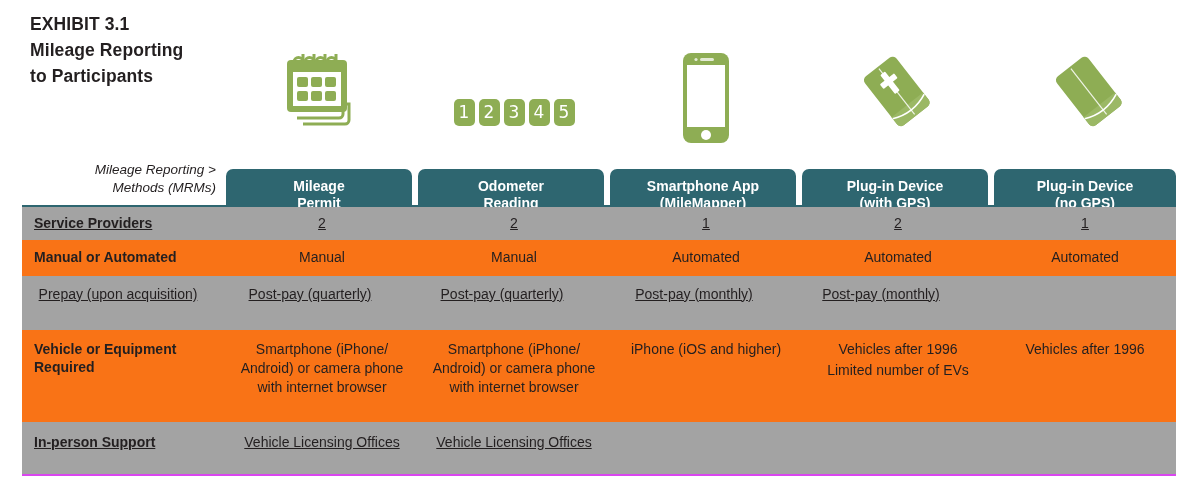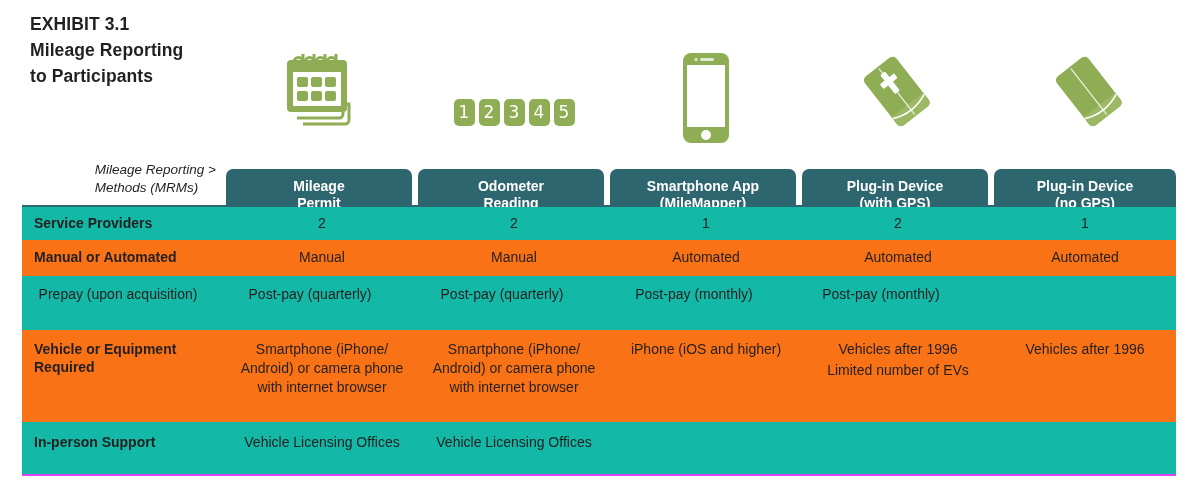--- a/index.html
+++ b/index.html
@@ -40,39 +40,39 @@
     font-family:"DejaVu Sans",sans-serif;
   }
 
   
   .table{position:absolute;left:22px;top:153px;width:1154px;}
 
   .thead{position:relative;height:52px;}
   .th-first{
     position:absolute;left:0;top:0;width:204px;height:52px;
     display:flex;align-items:center;justify-content:flex-end;
-    text-align:left;font-style:italic;font-size:13.5px;line-height:1.35;
+    text-align:right;font-style:italic;font-size:13.5px;line-height:1.35;
     color:#231f20;padding-right:10px;box-sizing:border-box;
   }
   .th-tab{
     position:absolute;top:0;height:52px;width:186px;
     background:#2e6670;border-radius:7px 7px 0 0;
     color:#ffffff;font-weight:bold;font-size:14px;line-height:1.25;
     display:flex;align-items:center;justify-content:center;text-align:center;margin-top:16px;
   }
   .th-tab.t0{left:204px;}
   .th-tab.t1{left:396px;}
   .th-tab.t2{left:588px;}
   .th-tab.t3{left:780px;}
   .th-tab.t4{left:972px;width:182px;}
 
   .hrule{height:2px;background:#2e6670;width:1154px;}
 
   .row{position:relative;display:flex;width:1154px;}
-  .row.shade{background:#14b8a6;}
+  .row.shade{background:#a3a3a3;text-decoration:underline;}
   .row.plain{background:#f97316;}
   .row.bottomline{border-bottom:2px solid #d946ef;}
 
   .cell-label{
     width:204px;box-sizing:border-box;padding:9px 8px 9px 12px;
     font-weight:bold;font-size:14px;line-height:1.3;color:#231f20;
   }
   .cell{
     width:192px;box-sizing:border-box;padding:9px 8px;
     text-align:center;font-size:14px;line-height:1.38;color:#231f20;

